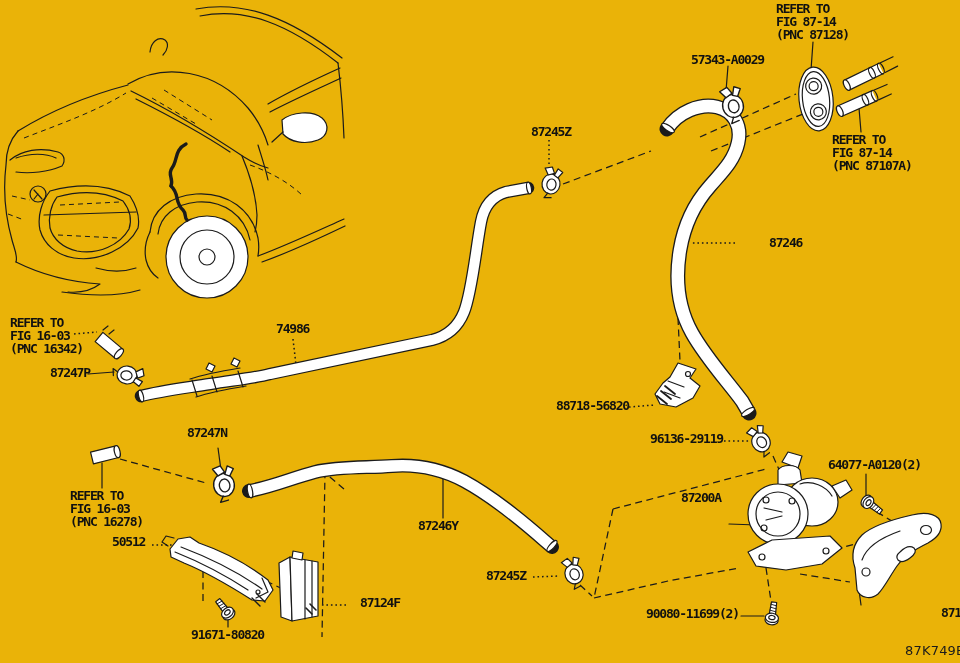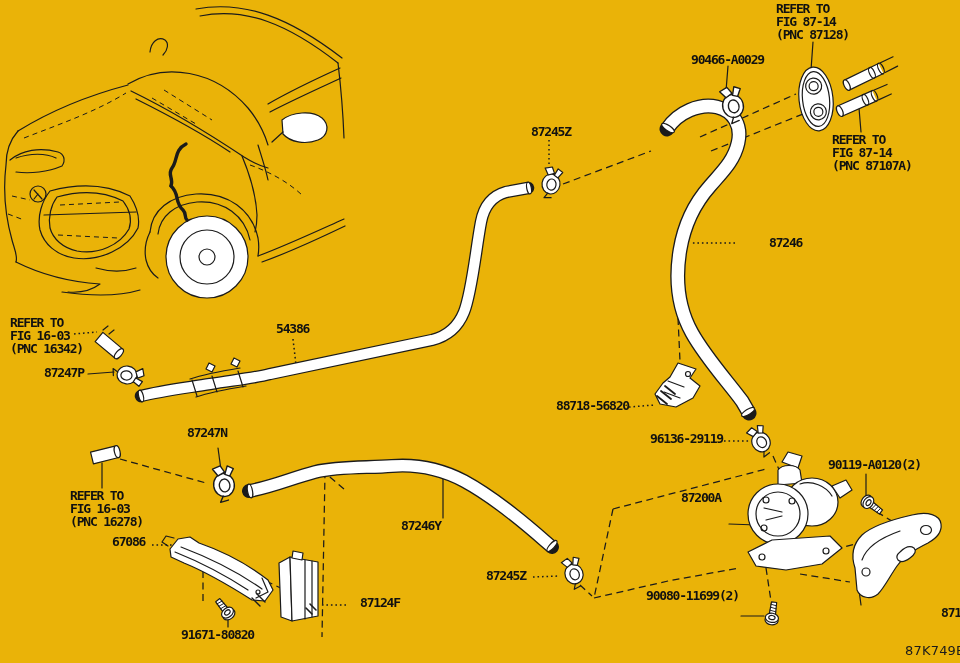--- a/index.html
+++ b/index.html
@@ -251,41 +251,41 @@
   </g>
 
   <use href="#bolt" transform="translate(227,612) rotate(-38)"></use>
   <use href="#bolt" transform="translate(869,503) rotate(127)"></use>
   <use href="#bolt" transform="translate(772,617) rotate(8)"></use>
 </svg>
 
 <div class="lbl" style="left:776px;top:2px">REFER TO
 FIG 87-14
 (PNC 87128)</div>
-<div class="lbl" style="left:691px;top:53px">90466-A0029</div>
+<div class="lbl" style="left:691px;top:53px">57343-A0029</div>
 <div class="lbl" style="left:832px;top:133px">REFER TO
 FIG 87-14
 (PNC 87107A)</div>
 <div class="lbl" style="left:531px;top:125px">87245Z</div>
 <div class="lbl" style="left:769px;top:236px">87246</div>
 <div class="lbl" style="left:10px;top:316px">REFER TO
 FIG 16-03
 (PNC 16342)</div>
-<div class="lbl" style="left:44px;top:366px">87247P</div>
-<div class="lbl" style="left:276px;top:322px">54386</div>
+<div class="lbl" style="left:50px;top:366px">87247P</div>
+<div class="lbl" style="left:276px;top:322px">74986</div>
 <div class="lbl" style="left:187px;top:426px">87247N</div>
 <div class="lbl" style="left:70px;top:489px">REFER TO
 FIG 16-03
 (PNC 16278)</div>
-<div class="lbl" style="left:112px;top:535px">67086</div>
-<div class="lbl" style="left:181px;top:628px">91671-80820</div>
+<div class="lbl" style="left:112px;top:535px">50512</div>
+<div class="lbl" style="left:191px;top:628px">91671-80820</div>
 <div class="lbl" style="left:360px;top:596px">87124F</div>
-<div class="lbl" style="left:401px;top:519px">87246Y</div>
+<div class="lbl" style="left:418px;top:519px">87246Y</div>
 <div class="lbl" style="left:486px;top:569px">87245Z</div>
 <div class="lbl" style="left:556px;top:399px">88718-56820</div>
 <div class="lbl" style="left:650px;top:432px">96136-29119</div>
-<div class="lbl" style="left:828px;top:458px">90119-A0120(2)</div>
+<div class="lbl" style="left:828px;top:458px">64077-A0120(2)</div>
 <div class="lbl" style="left:681px;top:491px">87200A</div>
-<div class="lbl" style="left:646px;top:589px">90080-11699(2)</div>
+<div class="lbl" style="left:646px;top:607px">90080-11699(2)</div>
 <div class="lbl" style="left:941px;top:606px">87121F</div>
 <div class="lbl code" style="left:905px;top:643px">87K749B</div>
 
 </div>
 
 </body></html>

